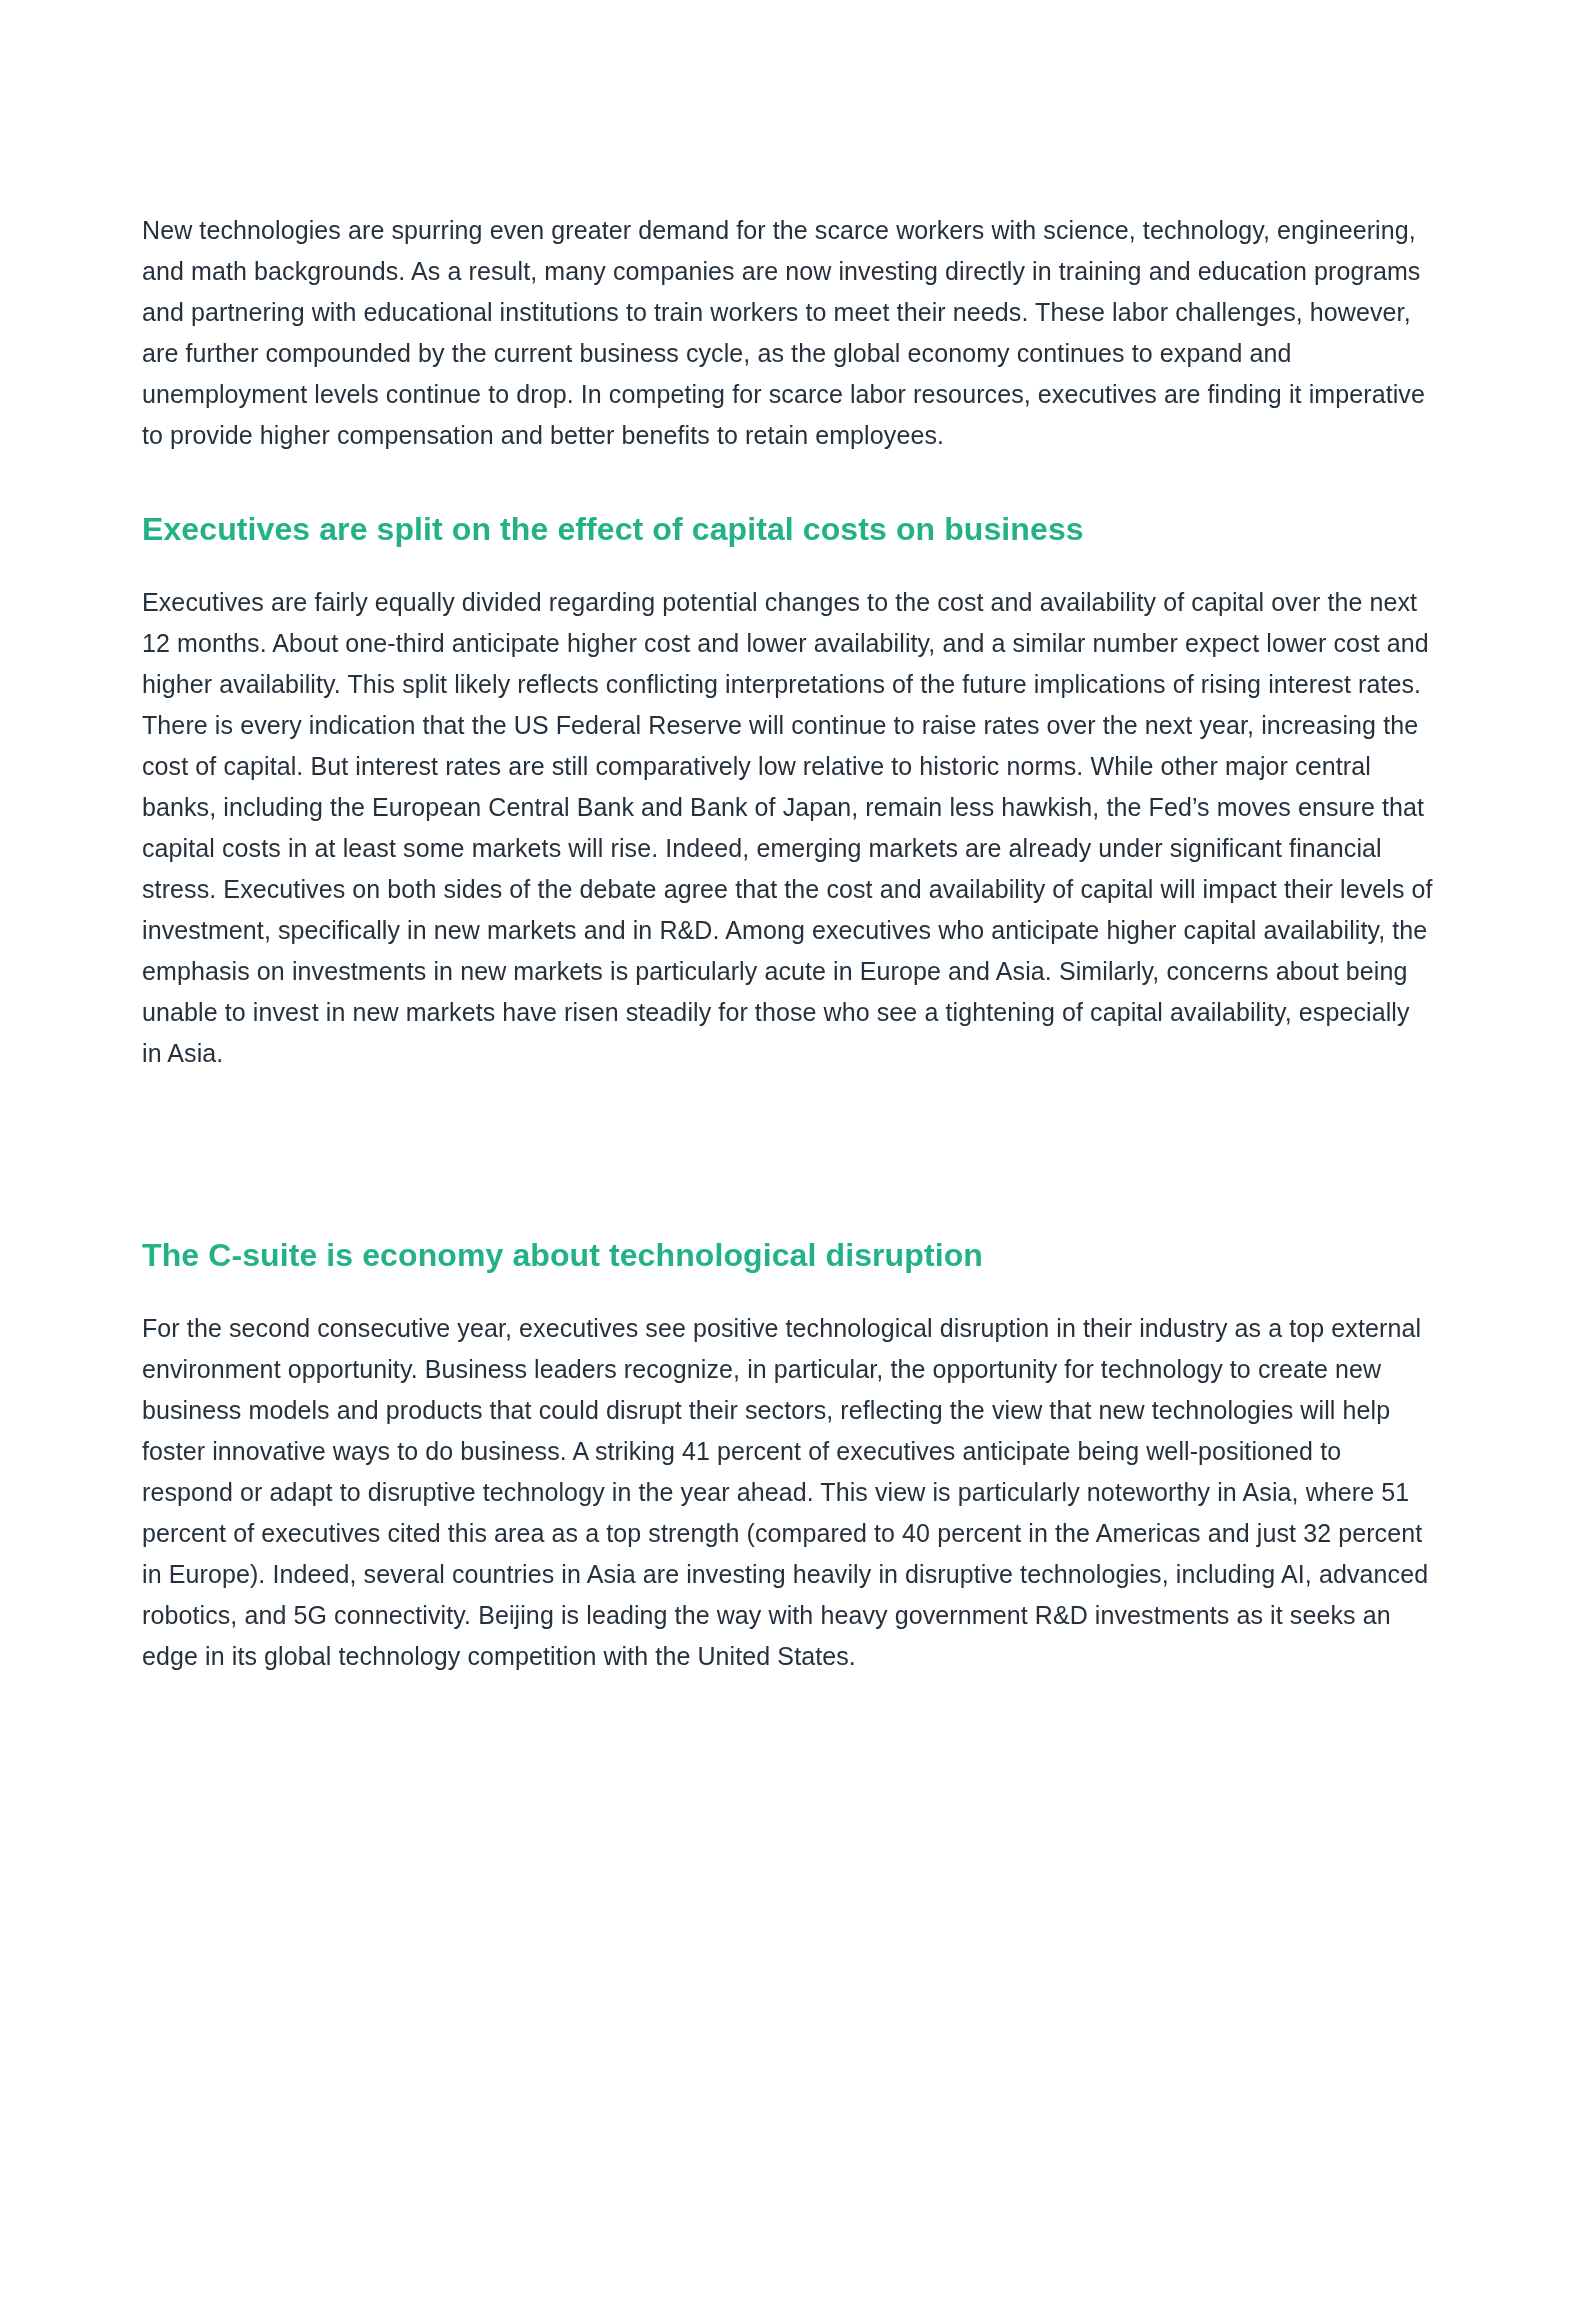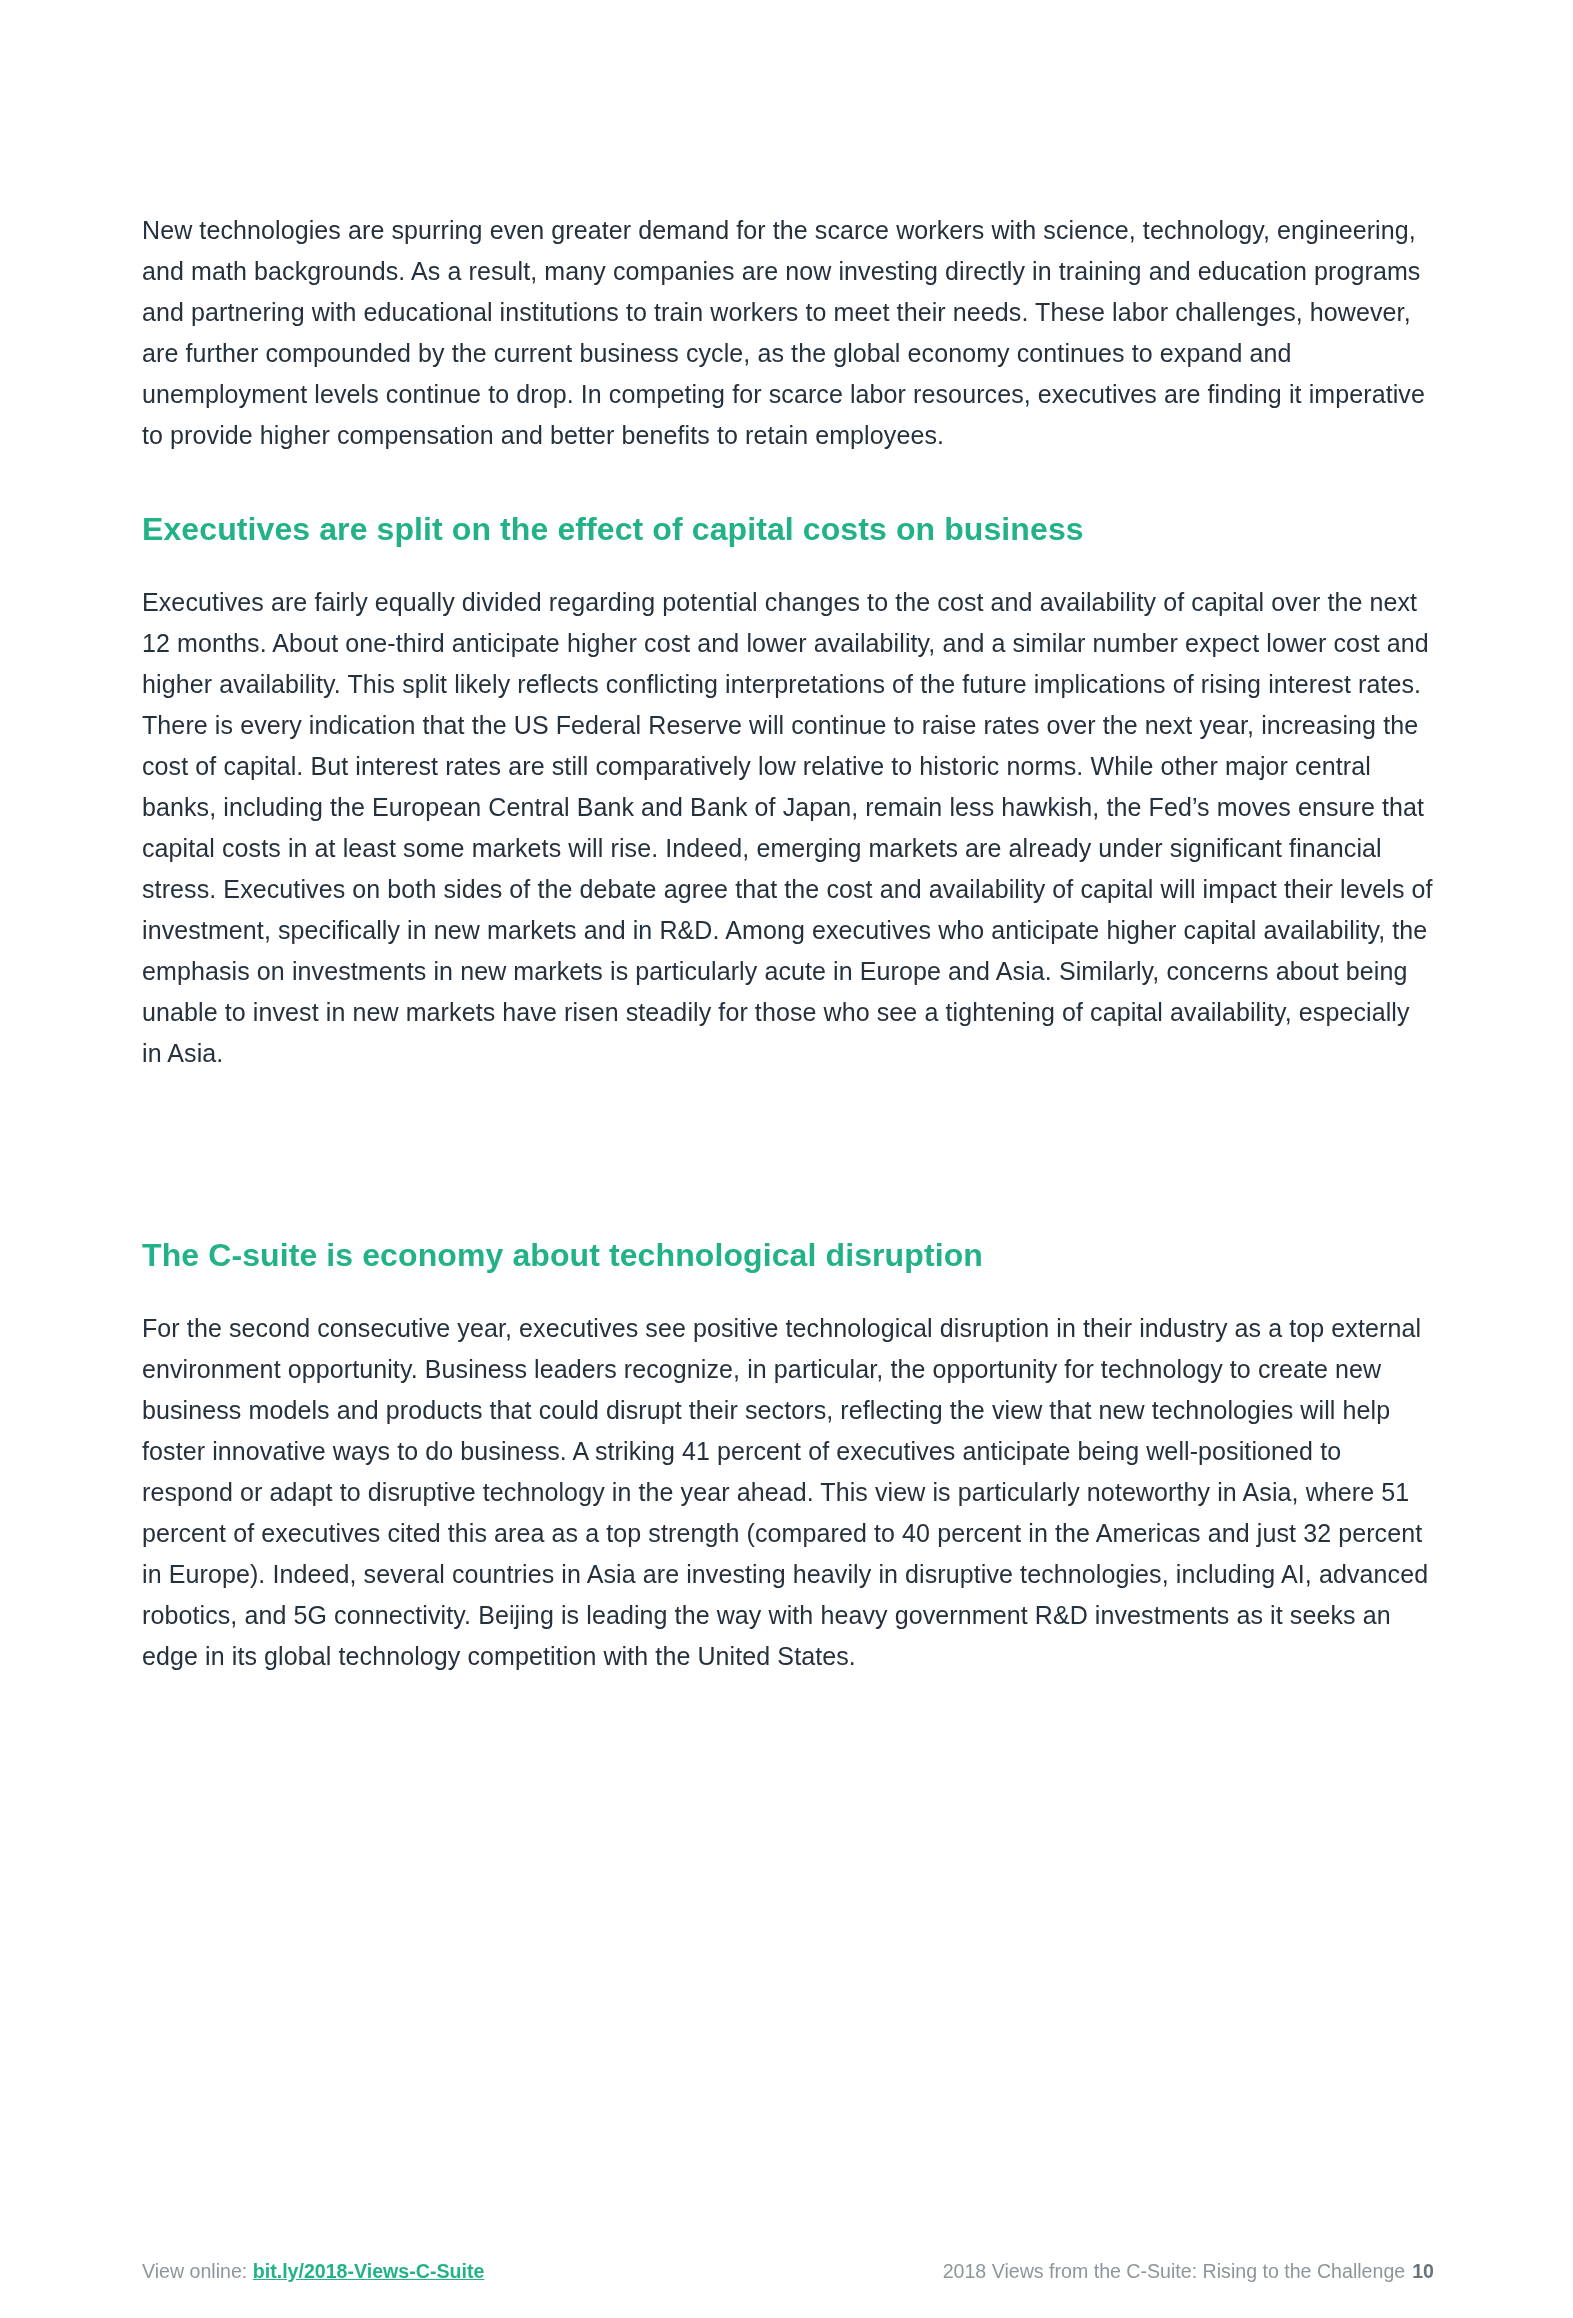--- a/index.html
+++ b/index.html
@@ -108,23 +108,15 @@
 
     <p class="body-text">Executives are fairly equally divided regarding potential changes to the cost and availability of capital over the next 12 months. About one-third anticipate higher cost and lower availability, and a similar number expect lower cost and higher availability. This split likely reflects conflicting interpretations of the future implications of rising interest rates. There is every indication that the US Federal Reserve will continue to raise rates over the next year, increasing the cost of capital. But interest rates are still comparatively low relative to historic norms. While other major central banks, including the European Central Bank and Bank of Japan, remain less hawkish, the Fed’s moves ensure that capital costs in at least some markets will rise. Indeed, emerging markets are already under significant financial stress. Executives on both sides of the debate agree that the cost and availability of capital will impact their levels of investment, specifically in new markets and in R&amp;D. Among executives who anticipate higher capital availability, the emphasis on investments in new markets is particularly acute in Europe and Asia. Similarly, concerns about being unable to invest in new markets have risen steadily for those who see a tightening of capital availability, especially in Asia.</p>
 
 
     <h2 class="section-heading second">The C-suite is economy about technological disruption</h2>
 
     <p class="body-text">For the second consecutive year, executives see positive technological disruption in their industry as a top external environment opportunity. Business leaders recognize, in particular, the opportunity for technology to create new business models and products that could disrupt their sectors, reflecting the view that new technologies will help foster innovative ways to do business. A striking 41 percent of executives anticipate being well-positioned to respond or adapt to disruptive technology in the year ahead. This view is particularly noteworthy in Asia, where 51 percent of executives cited this area as a top strength (compared to 40 percent in the Americas and just 32 percent in Europe). Indeed, several countries in Asia are investing heavily in disruptive technologies, including AI, advanced robotics, and 5G connectivity. Beijing is leading the way with heavy government R&amp;D investments as it seeks an edge in its global technology competition with the United States.</p>
 
   </div>
 
-  <div class="footer">
-    <div class="footer-left">
-      <span>View online: </span><a class="footer-link">bit.ly/2018-Views-C-Suite</a>
-    </div>
-    <div class="footer-right">
-      <span>2018 Views from the C-Suite: Rising to the Challenge</span><span class="page-number">10</span>
-    </div>
-  </div>
 
 </div>
 
 
 </body></html>

